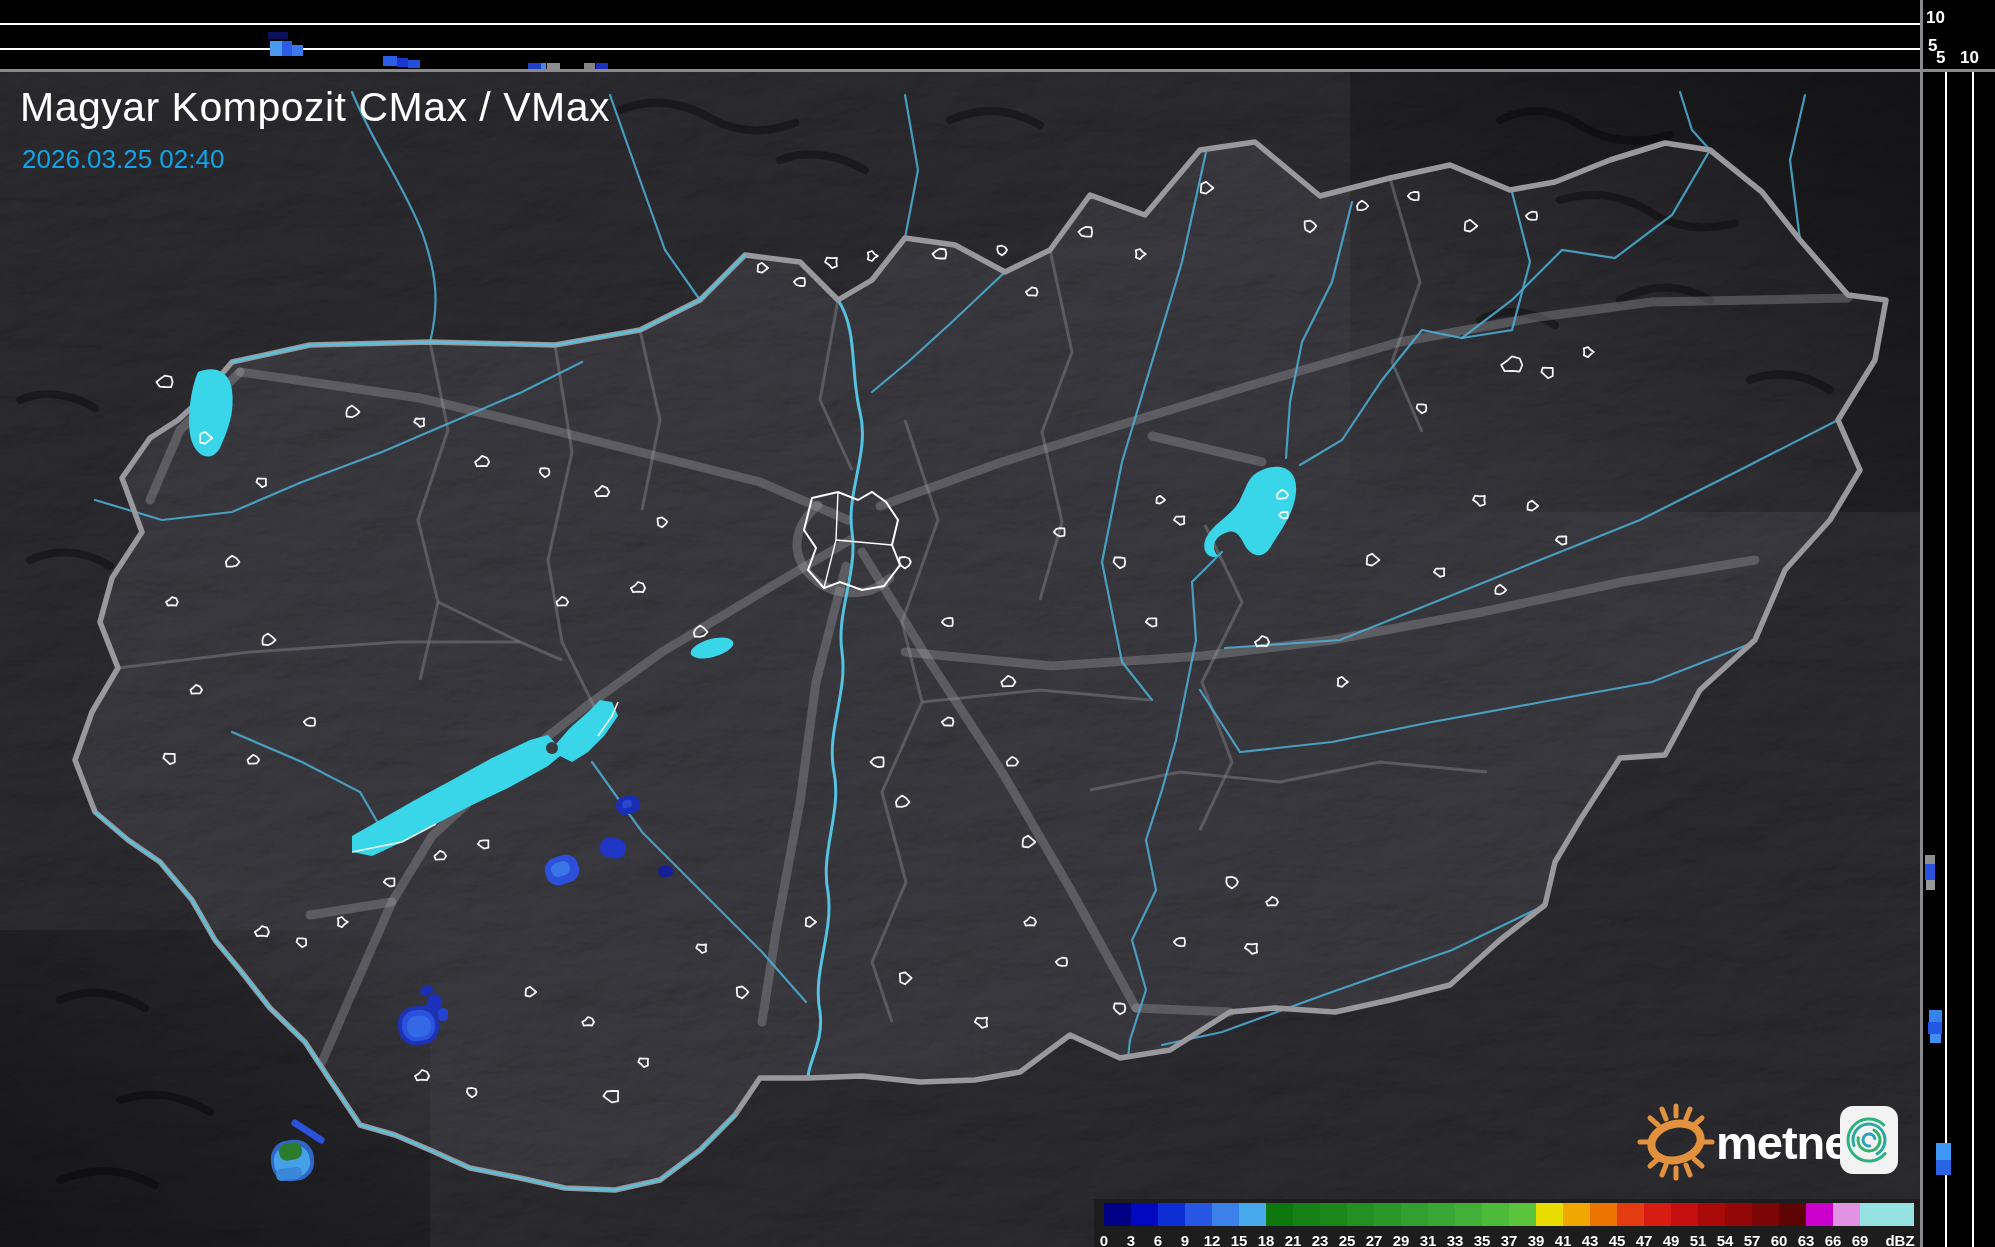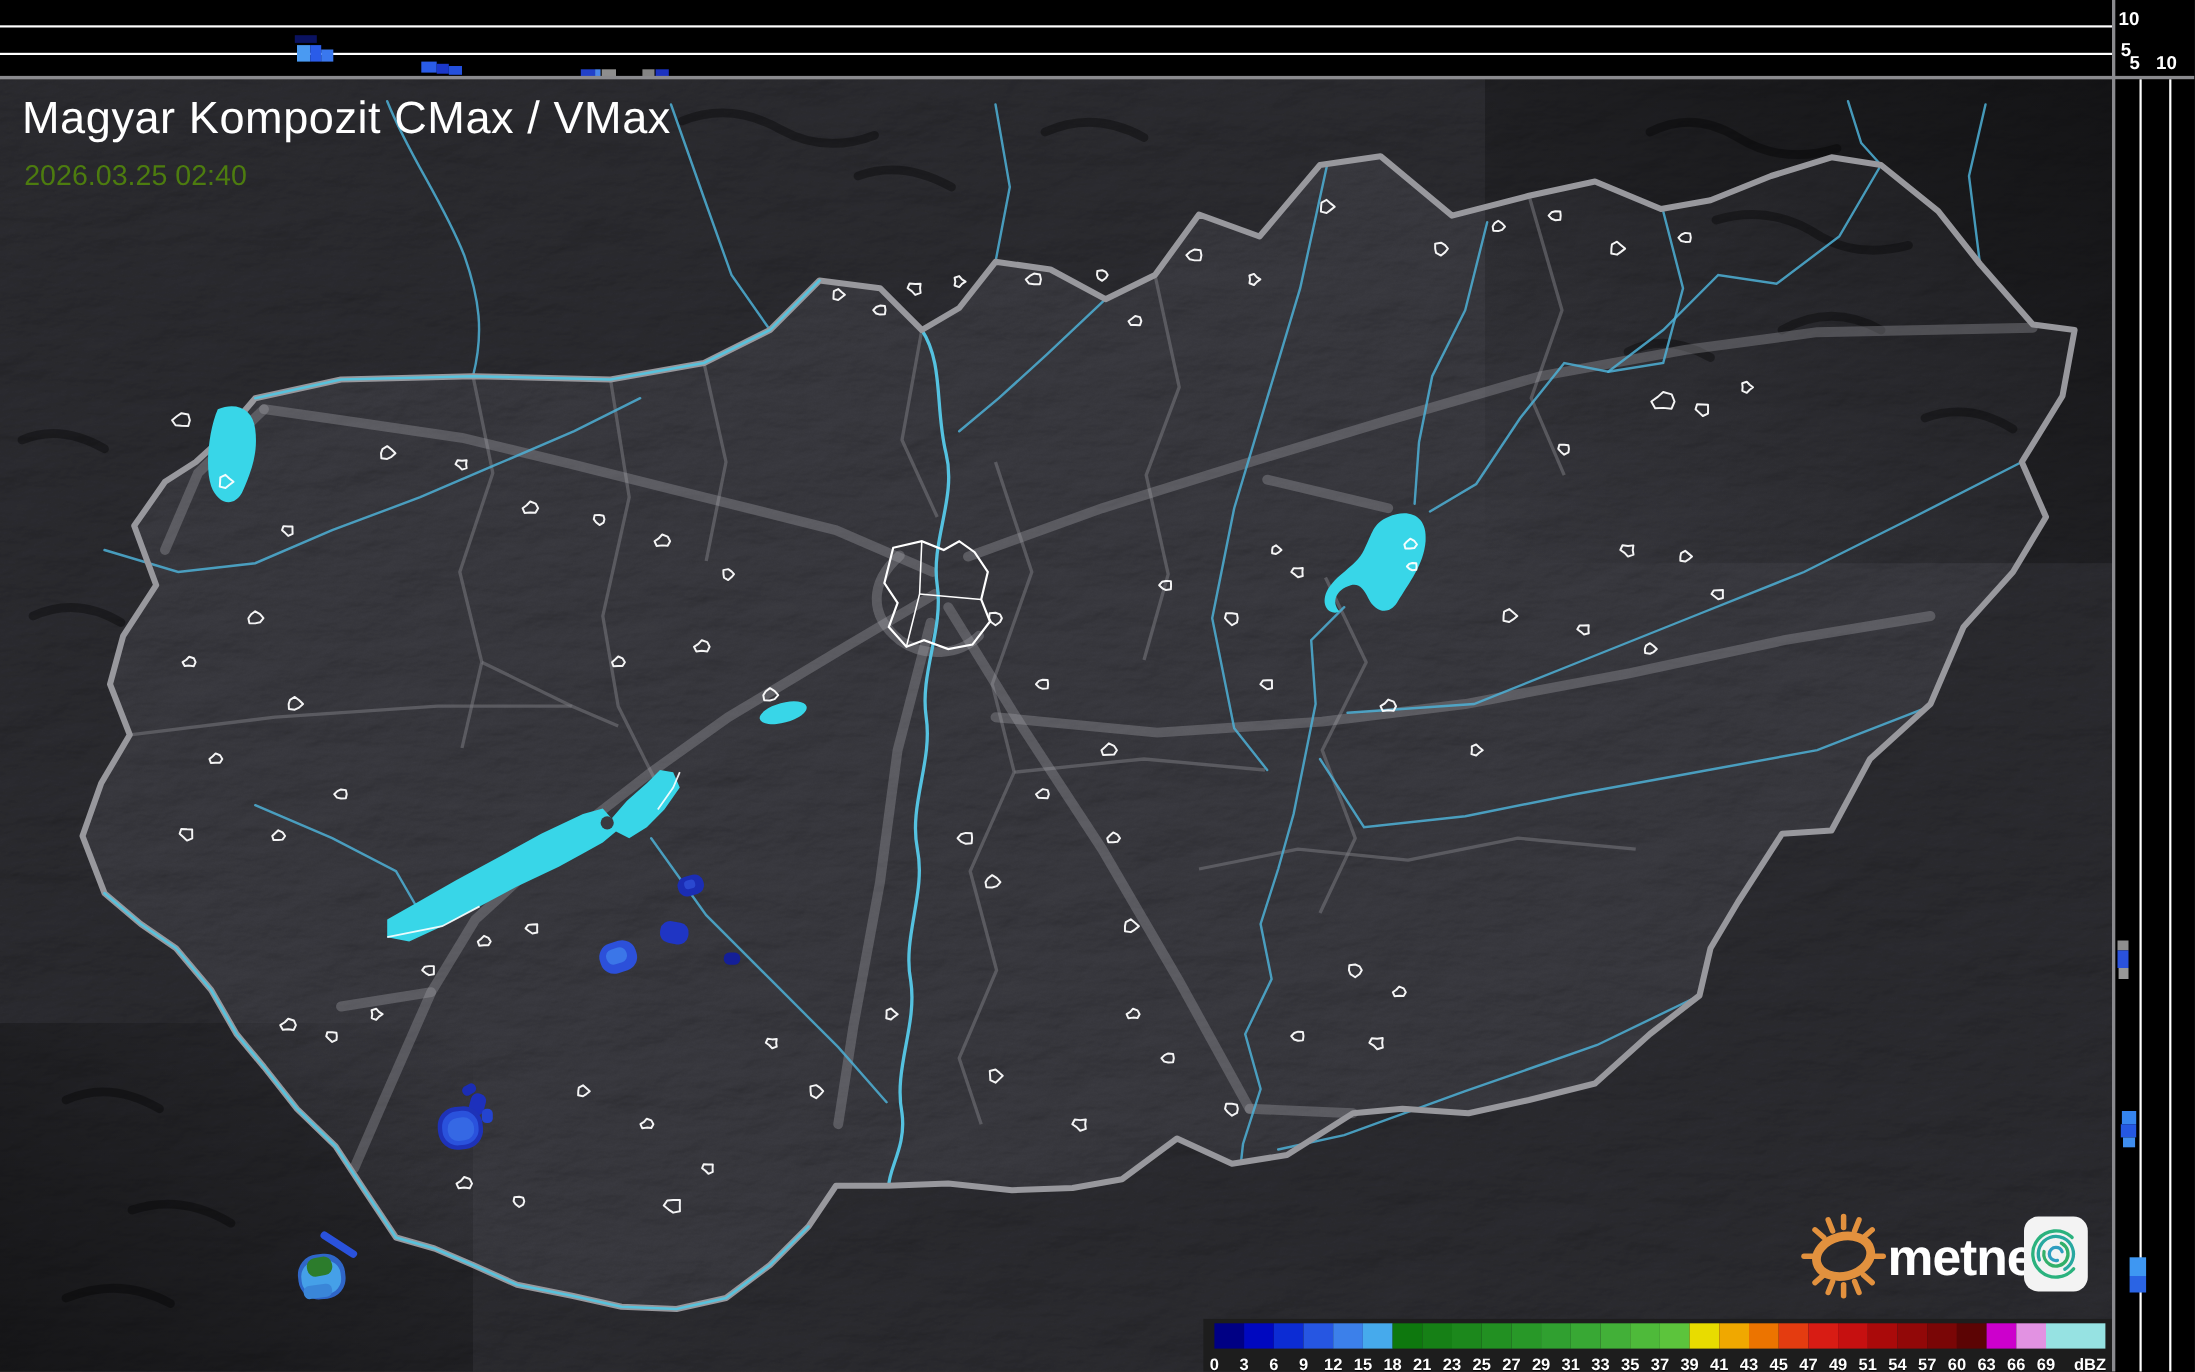--- a/index.html
+++ b/index.html
@@ -13,21 +13,21 @@
   .vline{position:absolute;top:72px;width:2px;height:1175px;background:#fff;}
   #sep-h{left:0;top:69px;width:1995px;height:3px;background:#8a8a8e;z-index:30;}
   #sep-v{left:1920px;top:0;width:3px;height:1247px;background:#8a8a8e;z-index:30;}
   .axis-label{position:absolute;color:#fff;font-weight:bold;font-size:17px;z-index:31;}
   .echo{position:absolute;z-index:40;}
   
   #map-wrap{left:0;top:72px;width:1920px;height:1175px;z-index:1;}
   #echo-layer{left:0;top:0;width:1995px;height:1247px;z-index:20;pointer-events:none;}
   
   #page-title{left:20px;top:84px;color:#fff;font-size:41px;letter-spacing:.5px;z-index:50;}
-  #timestamp{left:22px;top:144px;color:#4d7c0f;font-size:26px;z-index:50;}
+  #timestamp{left:22px;top:144px;color:#0ea5e9;font-size:26px;z-index:50;}
   
   #legend-panel{left:1094px;top:1199px;width:826px;height:48px;background:#1d1d1d;z-index:60;}
   #legend-bar{position:absolute;left:10px;top:4px;height:23px;}
   .seg{position:absolute;top:0;height:23px;}
   .seg-label{position:absolute;top:29px;transform:translateX(-50%);color:#fff;
              font-size:15px;font-weight:bold;text-shadow:0 1px 1px #000;white-space:nowrap;}
   
   #brand{left:1628px;top:1092px;width:300px;height:100px;z-index:55;}
 </style>
 </head>

